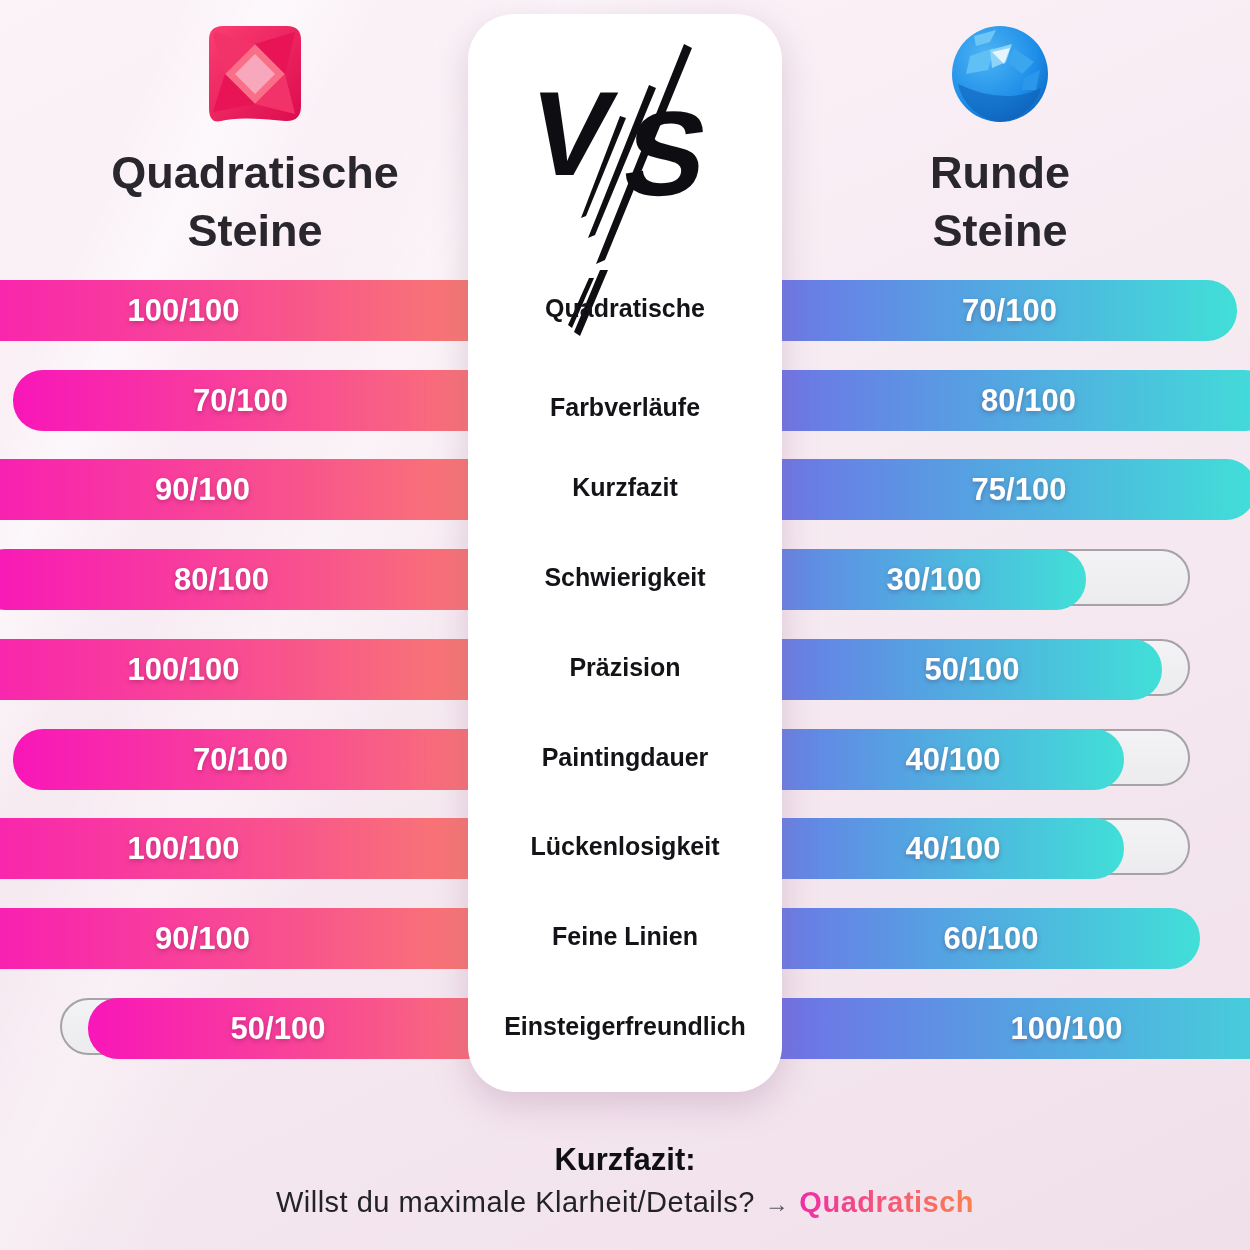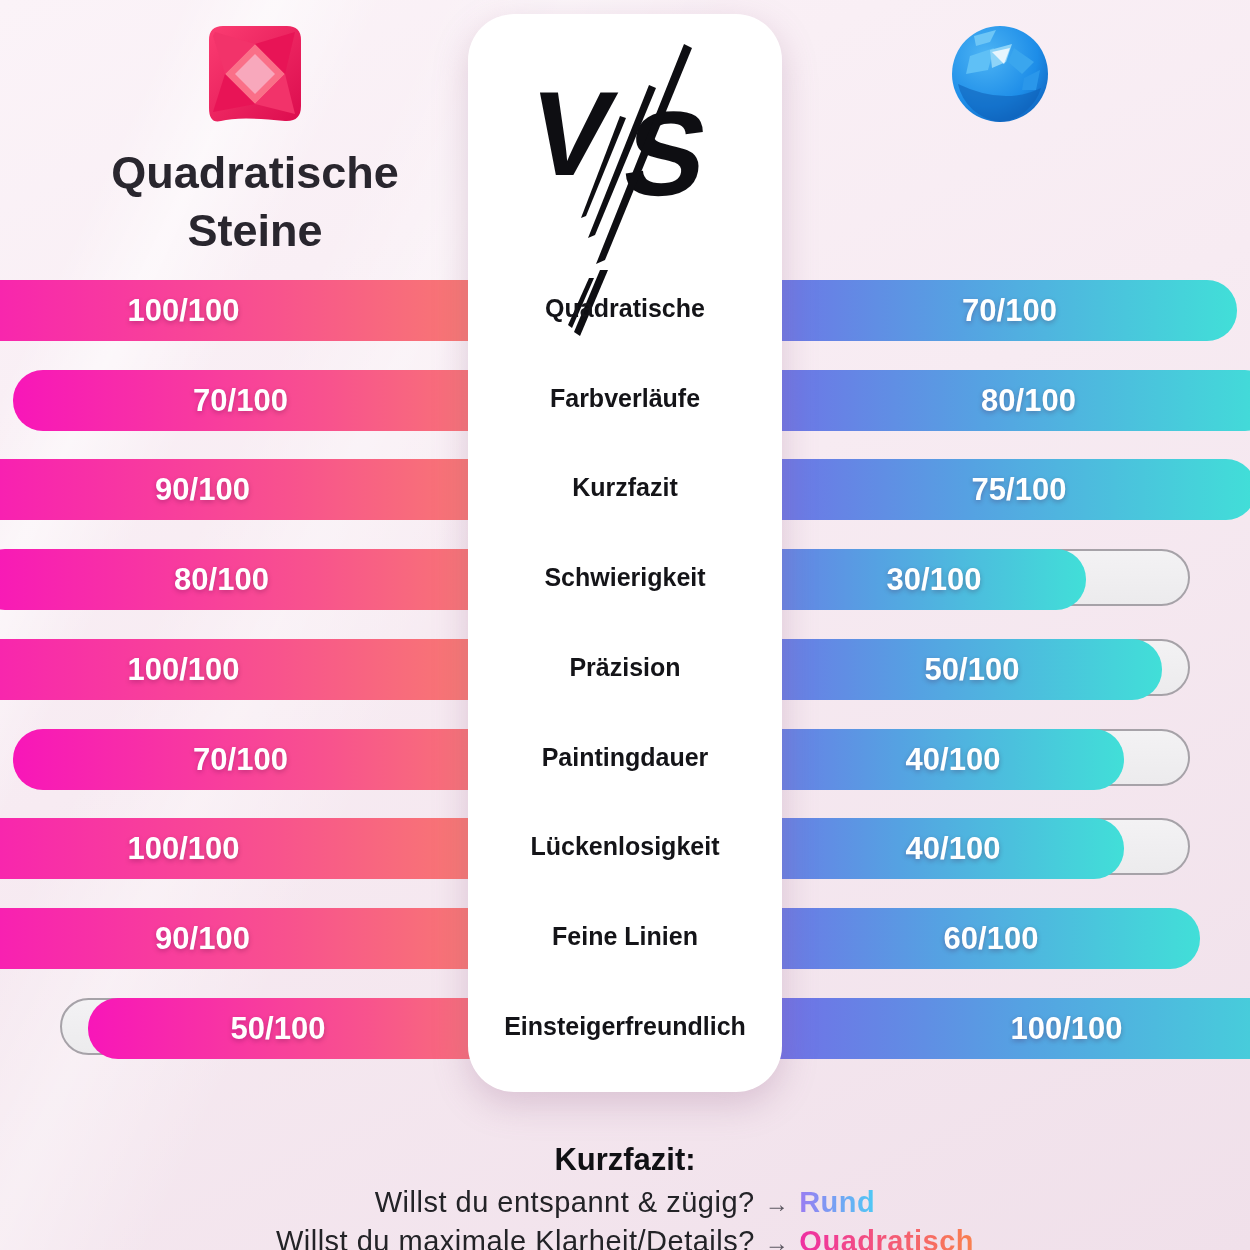--- a/index.html
+++ b/index.html
@@ -86,20 +86,21 @@
         <circle cx="56" cy="56" r="48" fill="url(#rbg)"></circle>
         <path d="M14 66 A48 48 0 0 0 56 104 A48 48 0 0 0 97 70 Q60 88 14 66 Z" fill="#0d5cb4" opacity="0.55"></path>
         <polygon points="26,38 50,30 44,52 22,56" fill="#5fc0f6"></polygon>
         <polygon points="46,32 68,26 62,44 48,50" fill="#8ed4f8"></polygon>
         <polygon points="48,34 66,30 60,46" fill="#e8f5fd"></polygon>
         <polygon points="70,30 90,44 78,56 64,44" fill="#3aa6ee"></polygon>
         <polygon points="80,60 96,52 92,72 78,72" fill="#2a97ea"></polygon>
         <polygon points="30,18 52,12 46,24 32,28" fill="#6ec6f6"></polygon>
       </svg>
     </span>
+    <h1>Runde Steine</h1>
   </div>
 
   <div id="bar-rows">
       <div class="track lt" style="top: 280px;">
         <div class="fill" style="width: 569px;">
           <div class="score">100/100</div>
         </div>
       </div>
       <div class="track rt" style="top: 280px;">
         <div class="fill" style="width: 455px;">
@@ -199,33 +200,30 @@
           <polygon points="71,186 76,184 116,86 110,84"></polygon>
           <polygon points="90,238 98,238 70,304 64,300"></polygon>
           <polygon points="79,246 84,246 62,296 58,293"></polygon>
         </g>
       </svg>
     </div>
   </div>
 
   <div id="label-rows">
       <div class="cat-label" style="top: 280px;">Quadratische</div>
-      <div class="cat-label" style="top: 370px;">Farbverläufe</div>
+      <div class="cat-label" style="top: 379px;">Farbverläufe</div>
       <div class="cat-label" style="top: 459px;">Kurzfazit</div>
       <div class="cat-label" style="top: 549px;">Schwierigkeit</div>
       <div class="cat-label" style="top: 639px;">Präzision</div>
       <div class="cat-label" style="top: 729px;">Paintingdauer</div>
       <div class="cat-label" style="top: 818px;">Lückenlosigkeit</div>
       <div class="cat-label" style="top: 908px;">Feine Linien</div>
       <div class="cat-label" style="top: 998px;">Einsteigerfreundlich</div>
     </div>
 
   <div class="footer">
     <div class="head">Kurzfazit:</div>
     <div class="line">
-      <span>Willst du entspannt &amp; zügig?</span><span class="arrow">→</span><span class="hl rund">Rund</span>
-    </div>
-    <div class="line">
       <span>Willst du maximale Klarheit/Details?</span><span class="arrow">→</span><span class="hl quad">Quadratisch</span>
     </div>
   </div>
 
 </div>
 
 </body></html>

